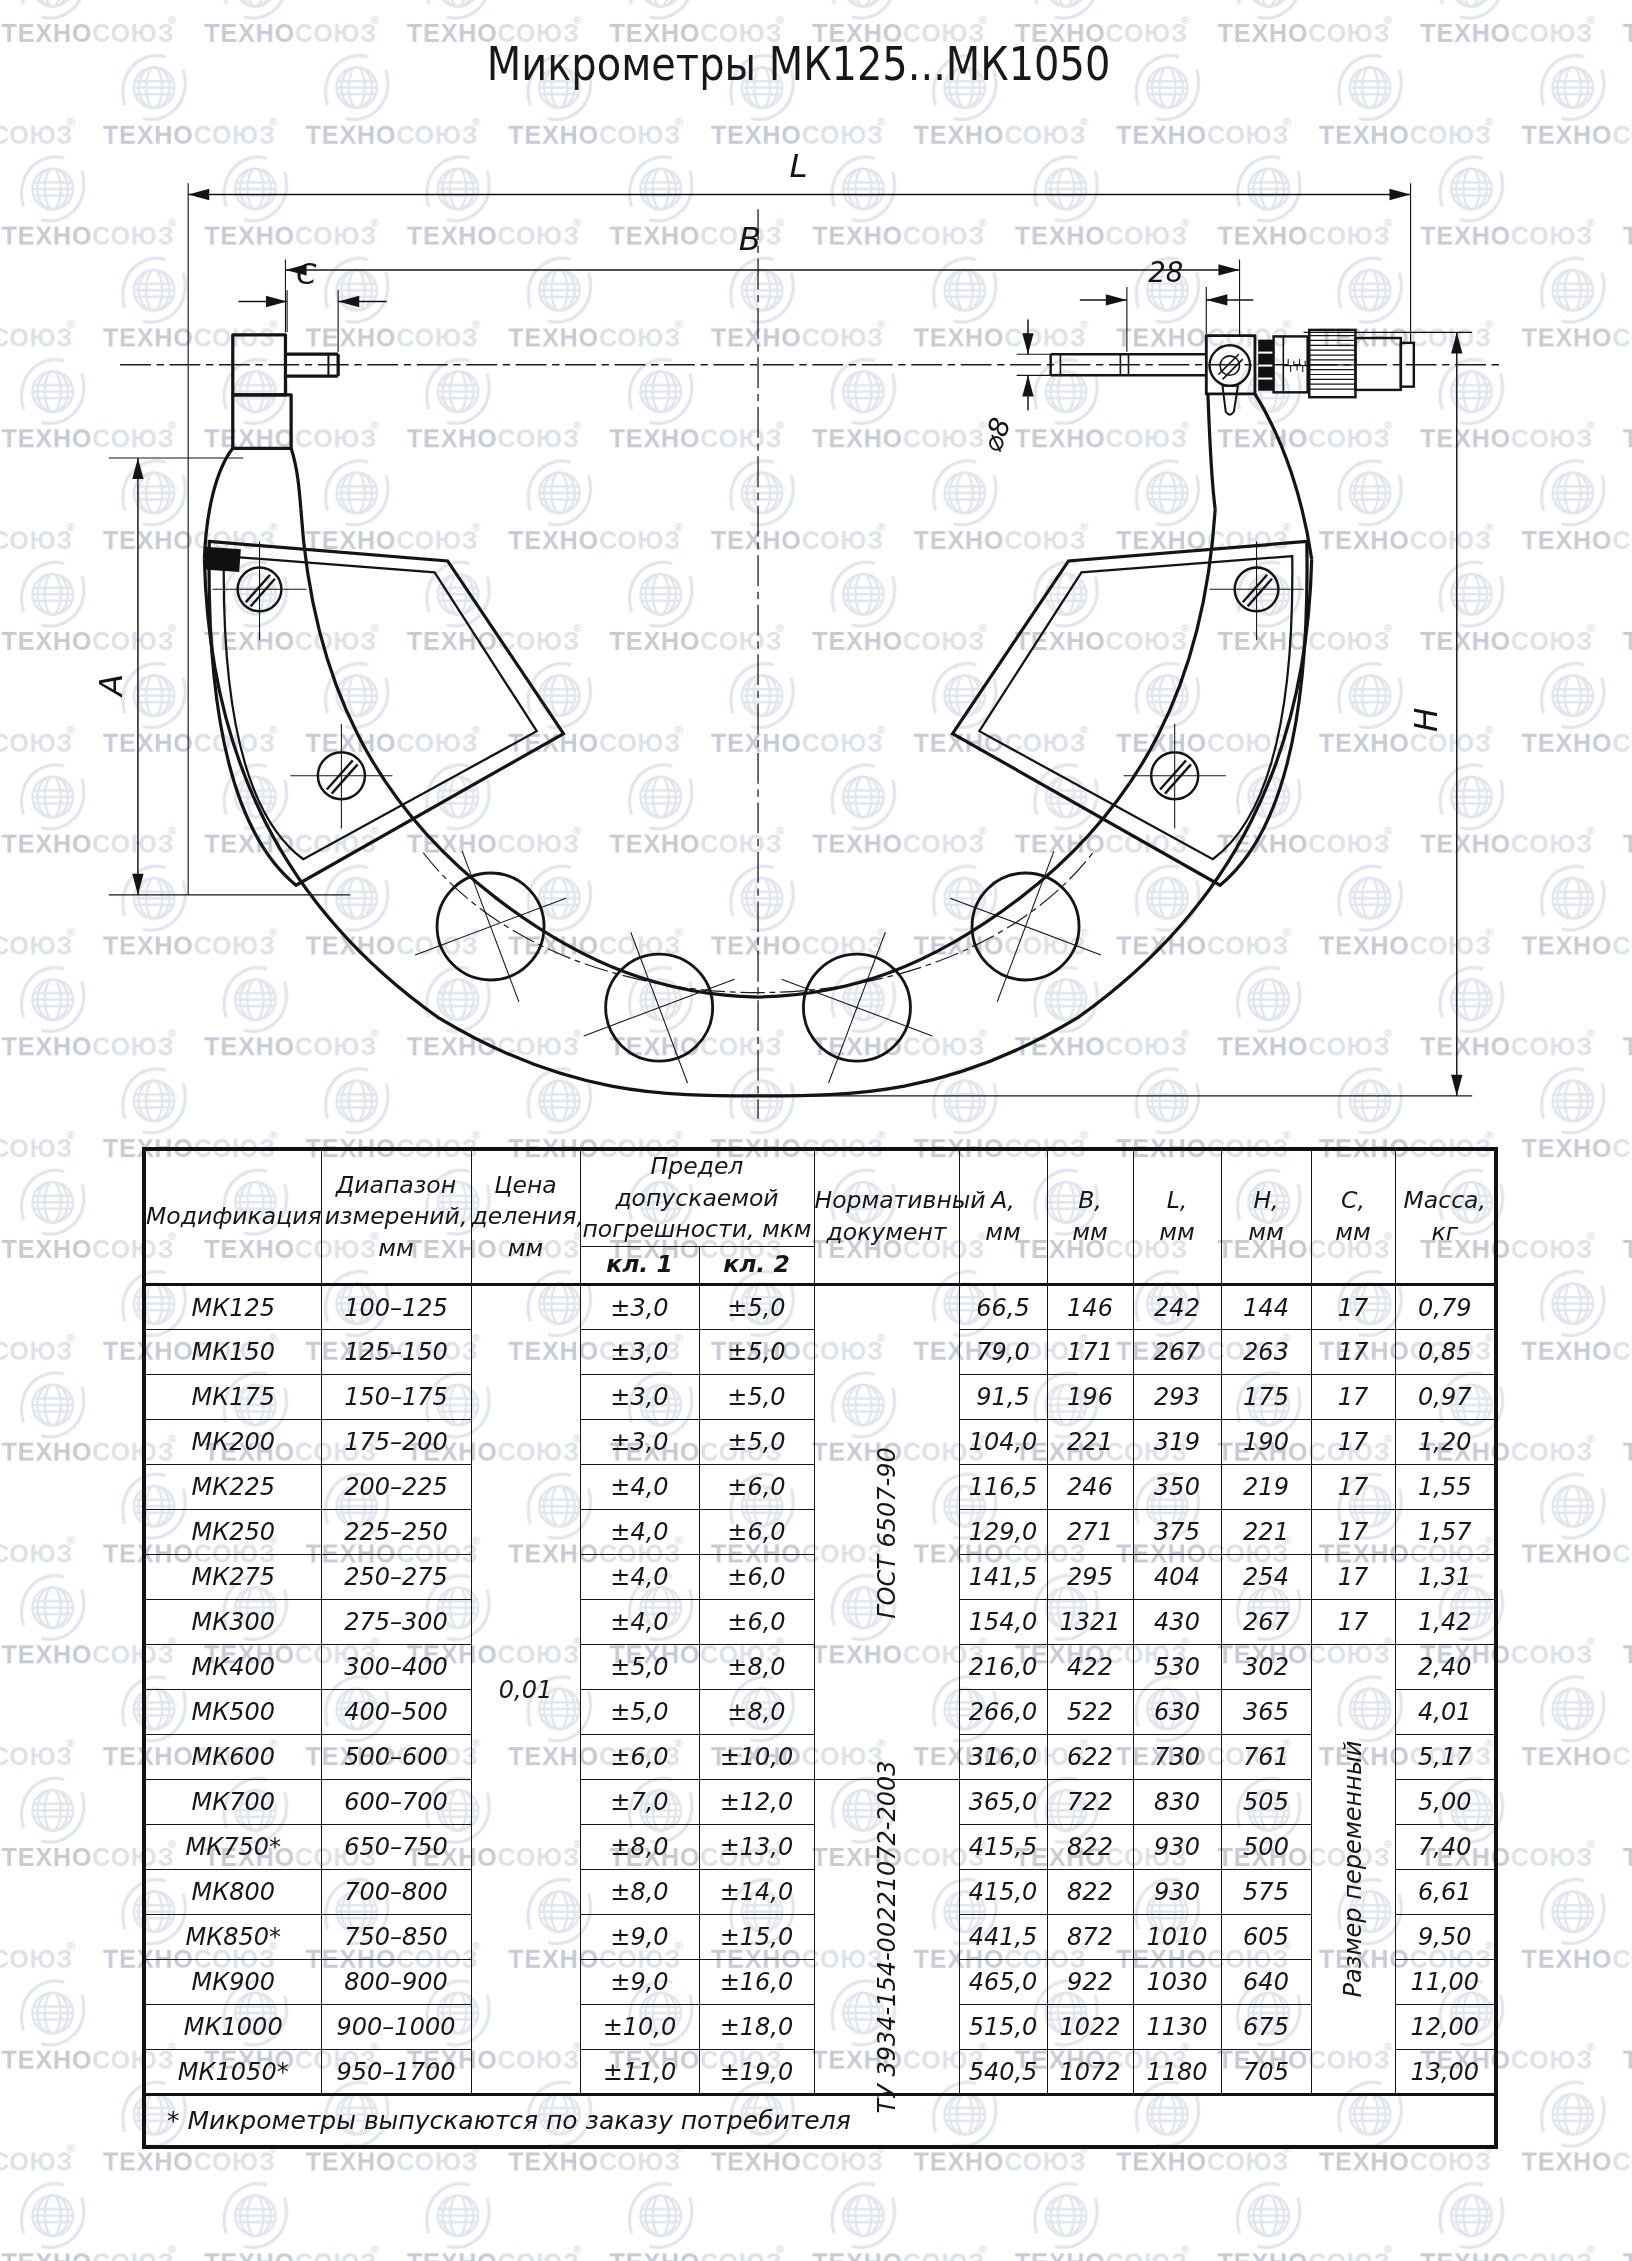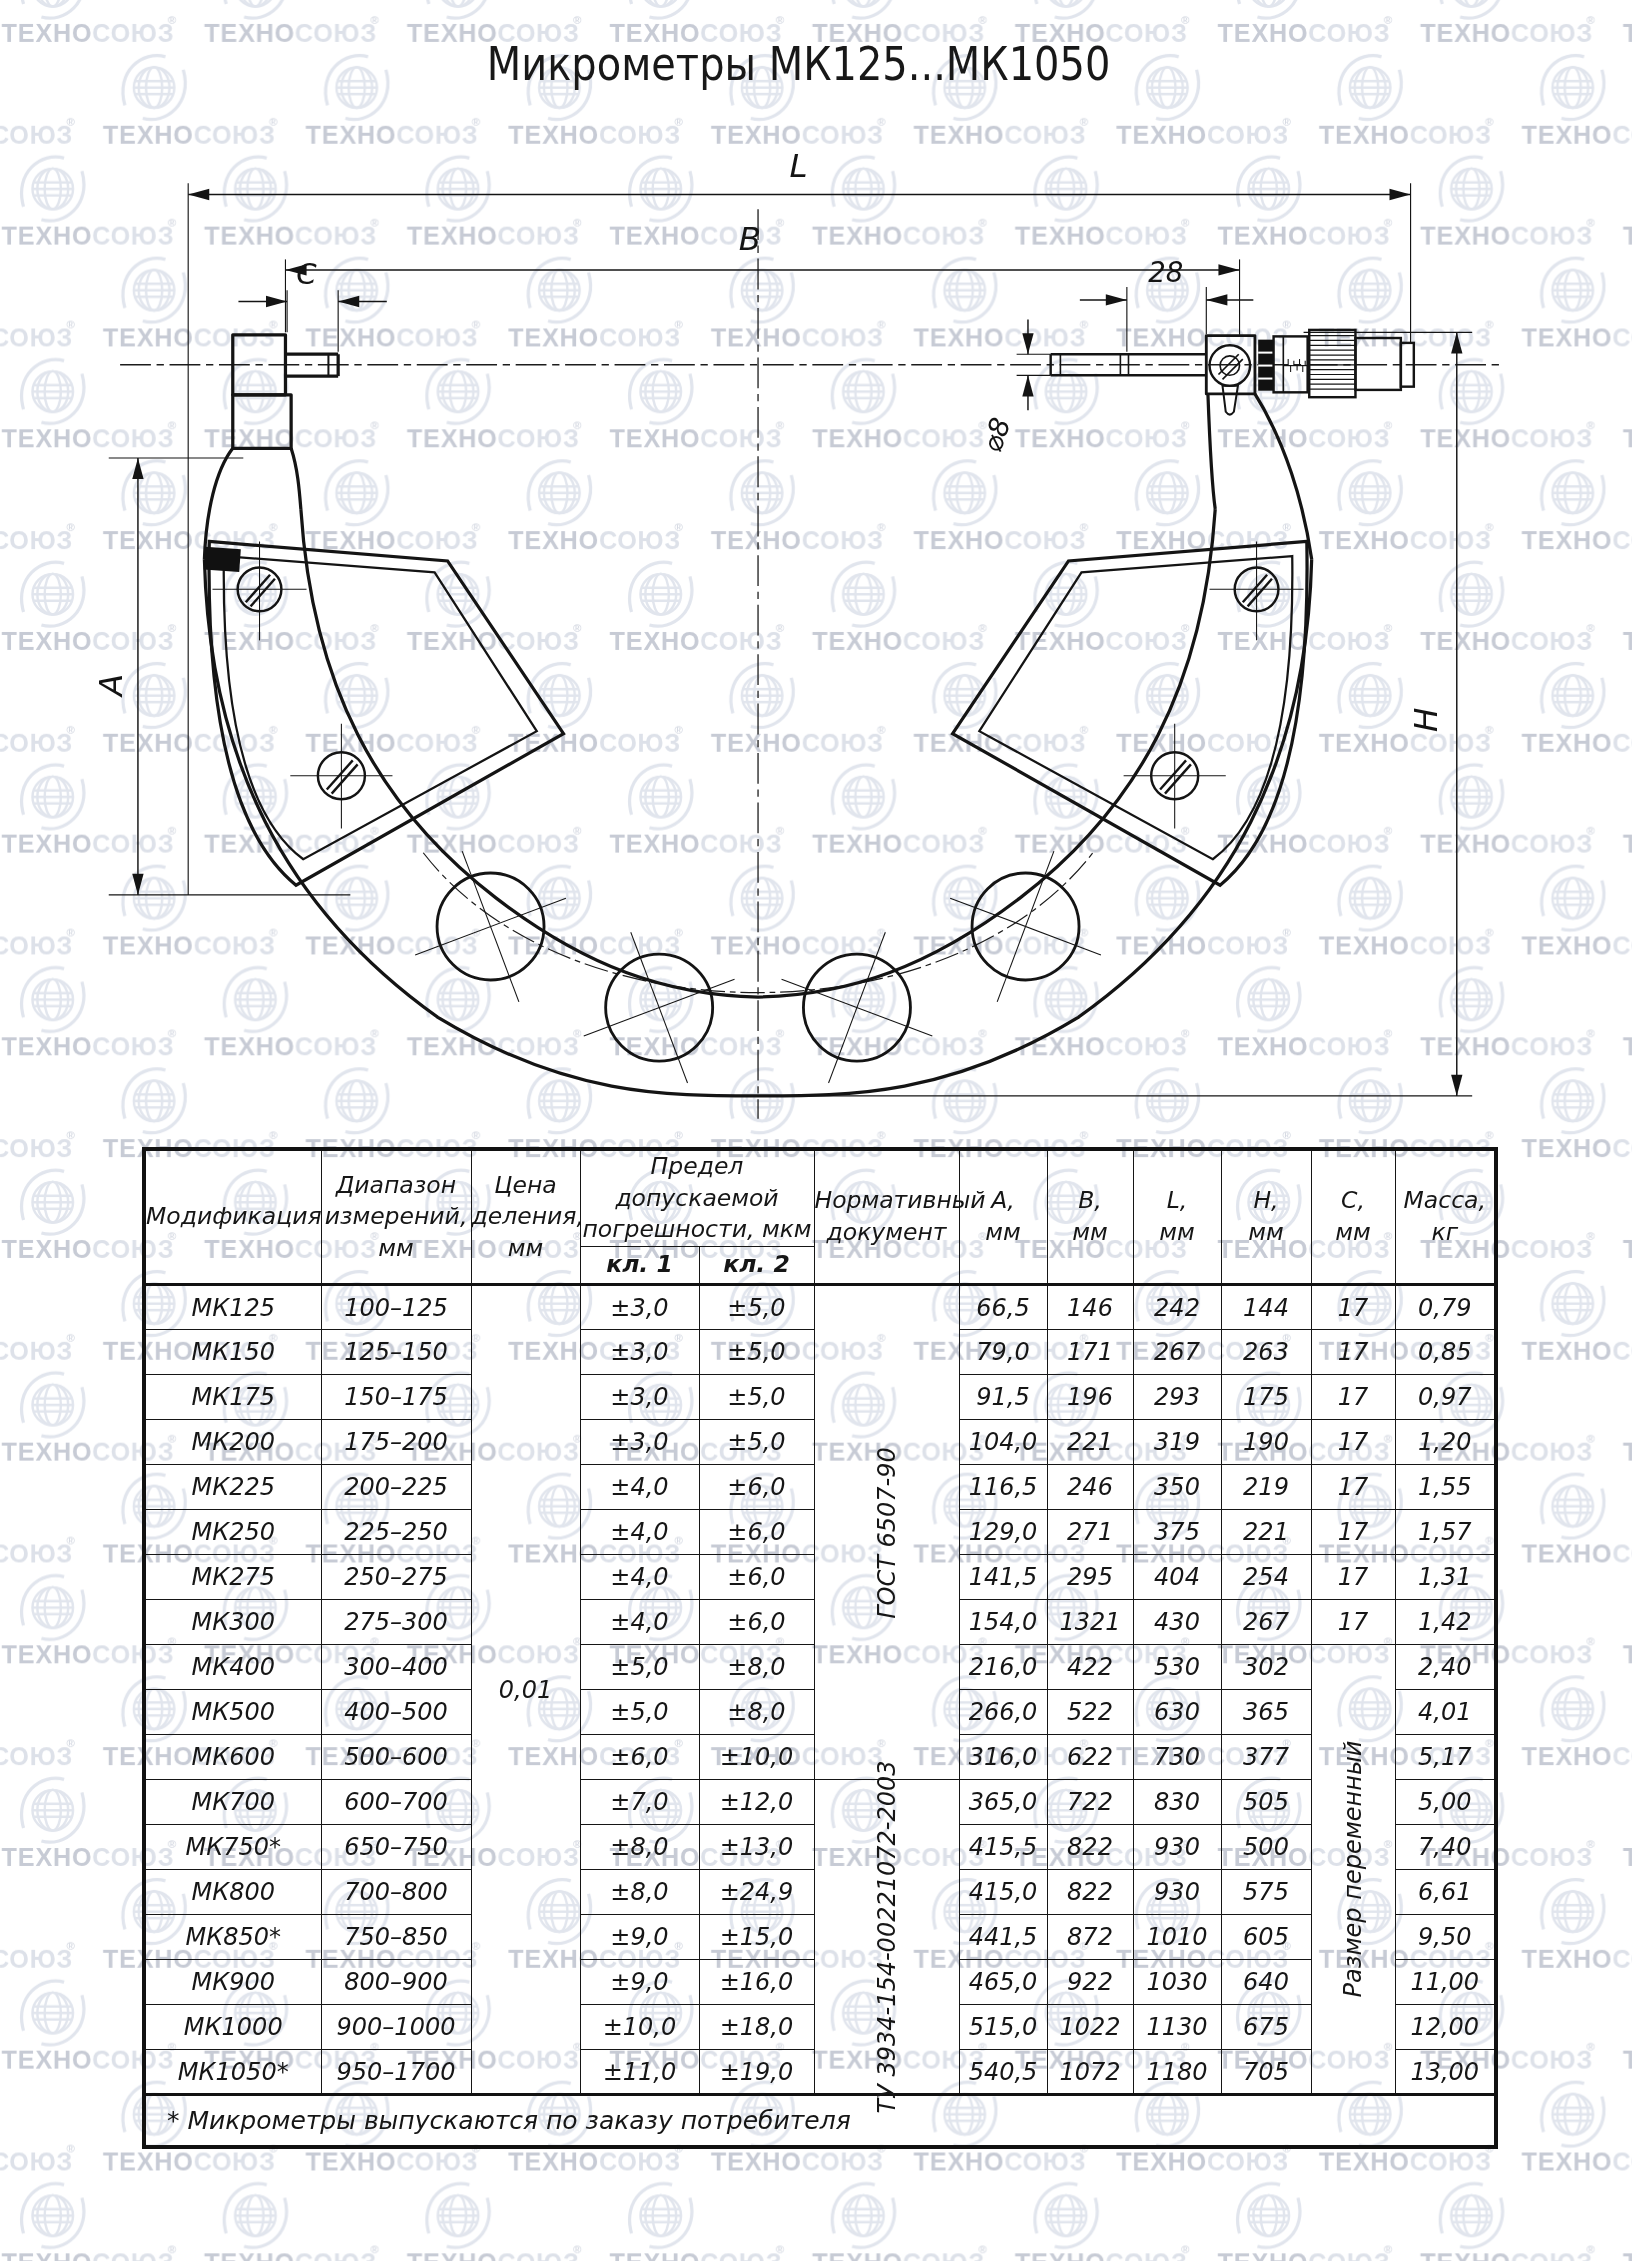--- a/index.html
+++ b/index.html
@@ -444,21 +444,21 @@
         <td>4,01</td>
       </tr>
       <tr>
         <td>МК600</td>
         <td>500–600</td>
         <td>±6,0</td>
         <td>±10,0</td>
         <td>316,0</td>
         <td>622</td>
         <td>730</td>
-        <td>377</td>
+        <td>761</td>
         <td>5,17</td>
       </tr>
       <tr>
         <td>МК700</td>
         <td>600–700</td>
         <td>±7,0</td>
         <td>±12,0</td>
         <td rowspan="7" class="rotcell">
           <span class="rot">ТУ 3934-154-00221072-2003</span>
         </td>
@@ -476,21 +476,21 @@
         <td>415,5</td>
         <td>822</td>
         <td>930</td>
         <td>500</td>
         <td>7,40</td>
       </tr>
       <tr>
         <td>МК800</td>
         <td>700–800</td>
         <td>±8,0</td>
-        <td>±24,9</td>
+        <td>±14,0</td>
         <td>415,0</td>
         <td>822</td>
         <td>930</td>
         <td>575</td>
         <td>6,61</td>
       </tr>
       <tr>
         <td>МК850*</td>
         <td>750–850</td>
         <td>±9,0</td>

